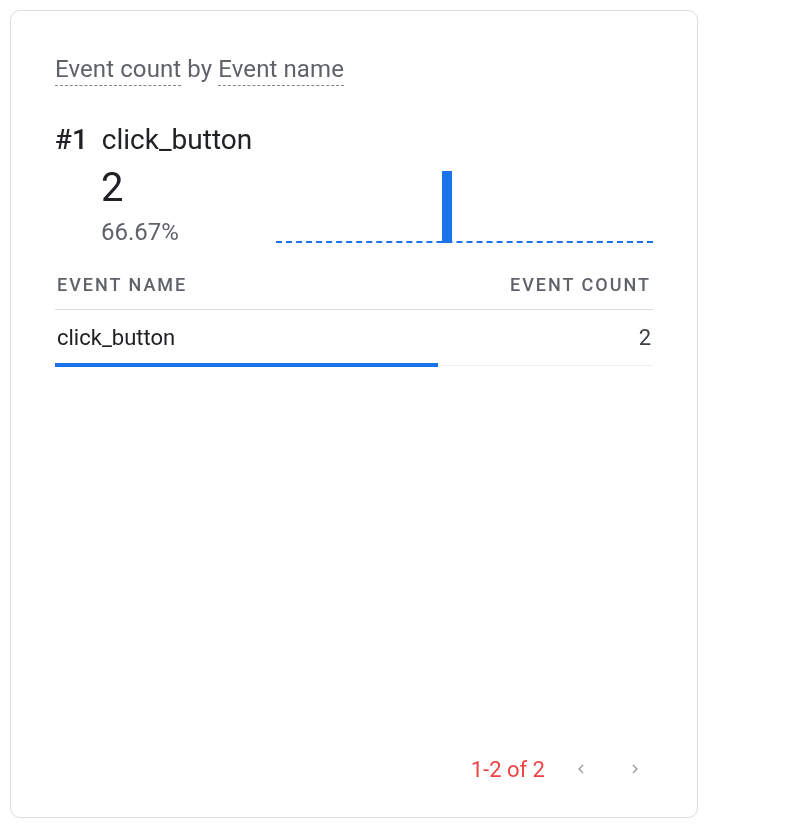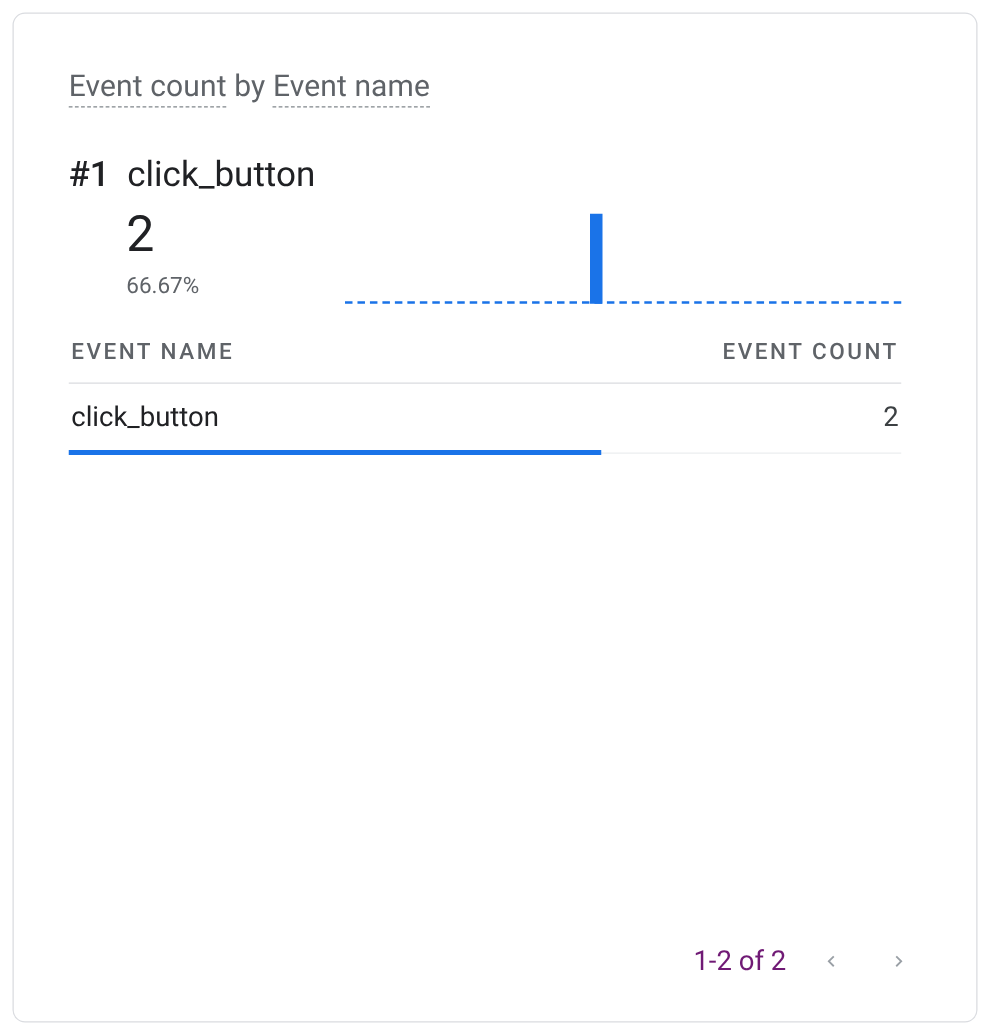--- a/index.html
+++ b/index.html
@@ -6,25 +6,25 @@
       box-sizing: border-box;
       margin: 0;
       padding: 0;
     }
     body {
       font-family: -apple-system, BlinkMacSystemFont, "Segoe UI", Roboto, "Helvetica Neue", Arial, sans-serif;
       background: #fff;
       padding: 10px;
     }
     .card {
-      width: 772px;
+      width: 688px;
       height: 808px;
       border: 1px solid #dadce0;
       border-radius: 10px;
-      padding: 44px 60px 24px 44px;
+      padding: 44px 44px 24px 44px;
       position: relative;
       color: #202124;
     }
     .title {
       font-size: 24px;
       color: #5f6368;
       letter-spacing: 0.1px;
       margin-bottom: 40px;
     }
     .title .metric, .title .dimension {
@@ -59,21 +59,21 @@
       font-weight: 400;
     }
     .big-value {
       font-size: 40px;
       font-weight: 400;
       color: #202124;
       margin-left: 46px;
       line-height: 1.1;
     }
     .pct {
-      font-size: 18px;
+      font-size: 24px;
       color: #5f6368;
       margin-left: 46px;
       margin-top: 8px;
     }
     .spark-wrap {
       flex: 1 1 auto;
       height: 80px;
       position: relative;
       margin-top: 40px;
     }
@@ -134,21 +134,21 @@
     .pager {
       position: absolute;
       right: 44px;
       bottom: 30px;
       display: flex;
       align-items: center;
       gap: 18px;
     }
     .pager-text {
       font-size: 22px;
-      color: #701a75;
+      color: #ef4444;
     }
     .pager-btn {
       width: 36px;
       height: 36px;
       display: flex;
       align-items: center;
       justify-content: center;
       color: #9aa0a6;
       cursor: pointer;
       border-radius: 50%;

